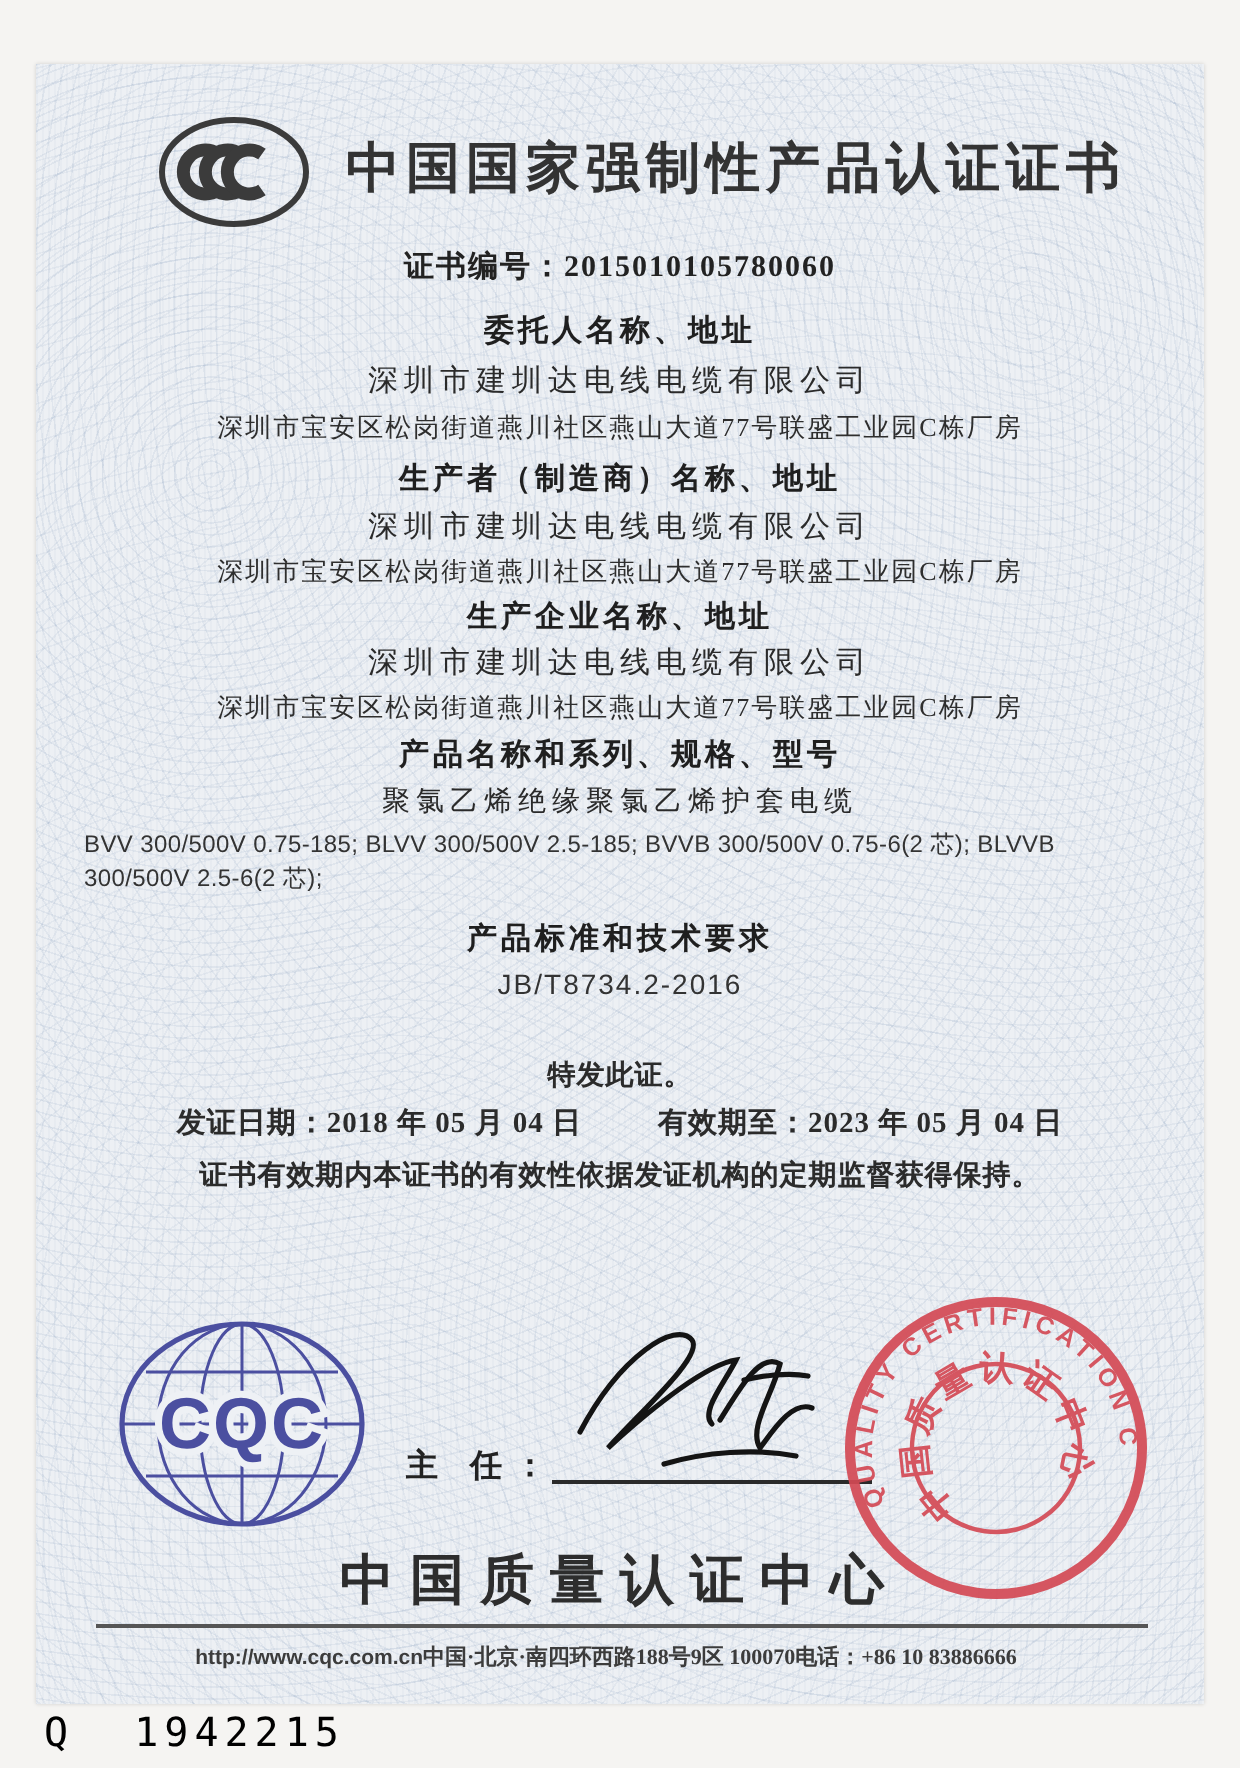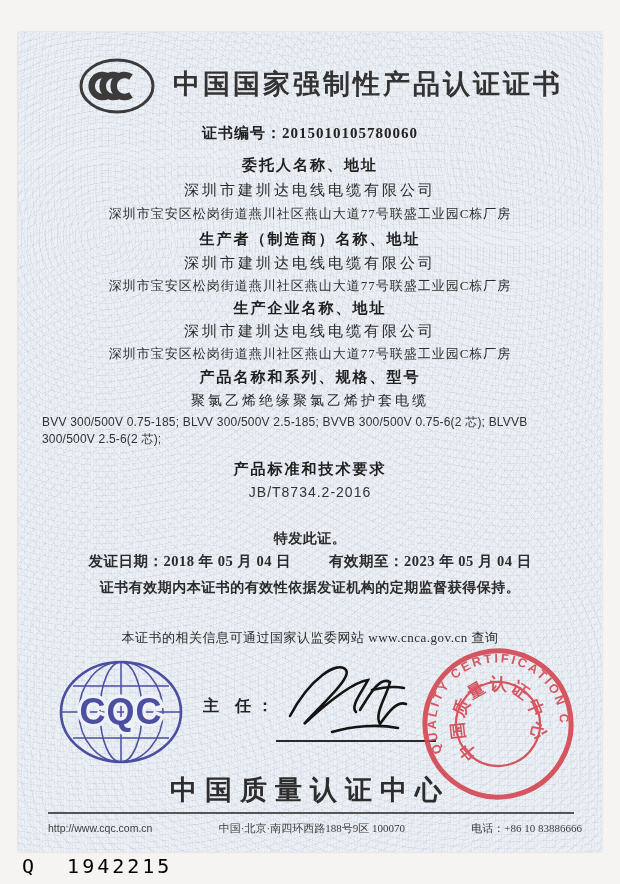--- a/index.html
+++ b/index.html
@@ -40,22 +40,22 @@
   .std{font-family:"Liberation Sans", sans-serif;font-size:14px;color:#333;letter-spacing:1px;}
   .statement{font-size:14px;font-weight:700;line-height:19px;left:20px;right:20px;text-align:center;letter-spacing:0.5px;}
   .dates{top:520px;left:0;right:0;display:flex;justify-content:center;gap:38px;font-size:14.5px;font-weight:700;letter-spacing:0.5px;}
   .note-b{font-size:14px;font-weight:700;letter-spacing:0.5px;}
   .note{font-size:13px;letter-spacing:0.5px;}
   .director{font-size:16px;font-weight:700;letter-spacing:6px;color:#222;}
   .sig-line{height:1.5px;background:#2a2a2a;}
   .orgname{top:740px;font-size:27px;font-weight:700;letter-spacing:8px;color:#2d2d2d;}
   .rule{top:780px;left:30px;right:28px;height:1.5px;background:#555;}
   .footer{
-    top:789px;left:30px;right:20px;display:flex;justify-content:space-between;align-items:baseline;
-    font-family:"Liberation Sans", sans-serif;font-size:10.5px;color:#3c3c3c;
+    top:789px;left:30px;right:44px;display:flex;justify-content:center;align-items:baseline;
+    font-family:"Liberation Sans", sans-serif;font-size:10.5px;color:#3c3c3c;font-weight:bold;
   }
   .footer .cn{font-family:"Liberation Serif", serif;font-size:11px;}
   .serial{
     position:absolute;left:22px;top:854px;
     font-family:"DejaVu Sans Mono", monospace;
     font-size:20px;color:#000000;letter-spacing:3px;white-space:pre;
   }
   svg{display:block;}
 </style>
 </head>
@@ -97,38 +97,37 @@
     <br>
     <span>特发此证。</span>
   </div>
 
   <div class="abs dates">
     <span>发证日期：2018 年 05 月 04 日</span>
     <span>有效期至：2023 年 05 月 04 日</span>
   </div>
 
   <div class="abs ctr note-b" style="top:547px">证书有效期内本证书的有效性依据发证机构的定期监督获得保持。</div>
-  <div class="abs ctr note" style="top:597px">本证书的相关信息可通过国家认监委网站 www.cnca.gov.cn 查询</div>
 
   <svg class="abs" style="left:38px;top:624px" width="130" height="112" viewBox="0 0 130 112">
     <g fill="none" stroke="#4b4fa0" stroke-width="2.6">
       <ellipse cx="65" cy="56" rx="60" ry="50"></ellipse>
     </g>
     <g fill="none" stroke="#4b4fa0" stroke-width="1.5">
       <ellipse cx="65" cy="56" rx="42" ry="50"></ellipse>
       <ellipse cx="65" cy="56" rx="21" ry="50"></ellipse>
       <line x1="65" y1="6" x2="65" y2="106"></line>
       <line x1="17" y1="30" x2="113" y2="30"></line>
       <line x1="5" y1="56" x2="125" y2="56"></line>
       <line x1="17" y1="82" x2="113" y2="82"></line>
     </g>
     <text x="65" y="68" text-anchor="middle" font-family="Liberation Sans, sans-serif" font-size="36" font-weight="bold" fill="#4b4fa0" stroke="#eef1f5" stroke-width="7" style="paint-order:stroke" letter-spacing="1">CQC</text>
   </svg>
 
-  <div class="abs director" style="left:185px;top:664px">主  任：</div>
+  <div class="abs director" style="left:185px;top:691px">主  任：</div>
   <svg class="abs" style="left:258px;top:622px" width="150" height="92" viewBox="0 0 150 92">
     <g fill="none" stroke="#141414" stroke-width="2.6" stroke-linecap="round">
       <path d="M14,62 C34,24 62,6 70,16 C76,24 44,52 28,70 C52,48 78,28 92,26 C86,38 74,52 80,58"></path>
       <path d="M84,56 C94,40 104,22 114,28 C110,44 98,60 104,70 C110,62 120,46 130,50"></path>
       <path d="M96,36 C104,34 118,32 128,34"></path>
       <path d="M56,78 C76,72 102,70 122,74"></path>
     </g>
   </svg>
   <div class="abs sig-line" style="left:258px;top:708px;width:160px"></div>
 

